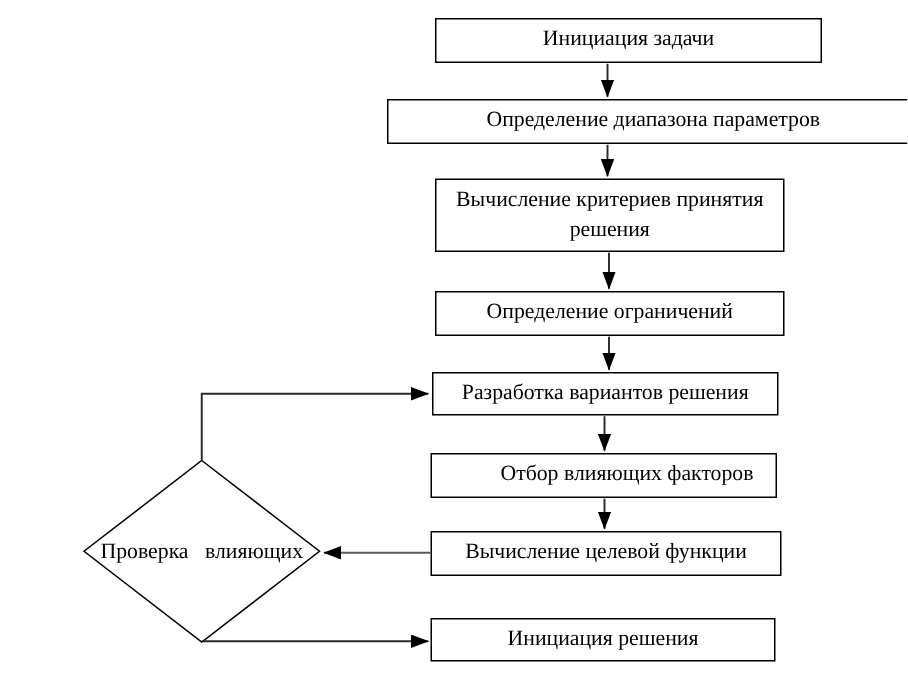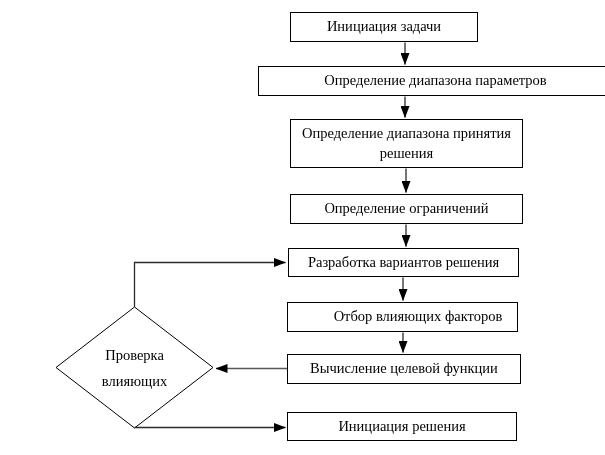--- a/index.html
+++ b/index.html
@@ -29,36 +29,35 @@
     box-sizing: border-box;
     border: 1px solid #000000;
     background: #ffffff;
     display: flex;
     align-items: center;
     justify-content: center;
     text-align: center;
     line-height: 1.35;
     padding: 0 6px;
   }
-  .b1 { left: 290px; top: 12px;  width: 188px; height: 30px; }
+  .b1 { left: 290px; top: 12px;  width: 258px; height: 30px; }
   .b2 { left: 258px; top: 66px;  width: 355px; height: 30px; }
   .b3 { left: 290px; top: 119px; width: 233px; height: 49px; }
   .b4 { left: 290px; top: 194px; width: 233px; height: 30px; }
   .b5 { left: 288px; top: 248px; width: 231px; height: 29px; }
   .b6 { left: 287px; top: 302px; width: 231px; height: 30px; padding-left: 37px; }
   .b7 { left: 287px; top: 354px; width: 234px; height: 30px; }
   .b8 { left: 287px; top: 412px; width: 230px; height: 29px; }
   .diamond-label {
     position: absolute;
     left: 72px;
     top: 330px;
     width: 125px;
     height: 76px;
     display: flex;
-    flex-direction: column;
     align-items: center;
     justify-content: center;
     gap: 11px;
     text-align: center;
     line-height: 1;
   }
 </style>
 </head>
 <body>
 
@@ -84,21 +83,21 @@
 
     <path d="M134.5 307 L134.5 262.5 L285.5 262.5" stroke="#2b2b2b" stroke-width="1.3" fill="none" marker-end="url(#arr)"></path>
 
     <path d="M134.5 427.5 L285.5 427.5" stroke="#2b2b2b" stroke-width="1.3" fill="none" marker-end="url(#arr)"></path>
   </svg>
 
   <div class="node b1">Инициация задачи</div>
 
   <div class="node b2">Определение диапазона параметров</div>
 
-  <div class="node b3">Определение диапазона принятия решения</div>
+  <div class="node b3">Вычисление критериев принятия решения</div>
 
   <div class="node b4">Определение ограничений</div>
 
   <div class="node b5">Разработка вариантов решения</div>
 
   <div class="node b6">Отбор влияющих факторов</div>
 
   <div class="node b7">Вычисление целевой функции</div>
 
   <div class="node b8">Инициация решения</div>

